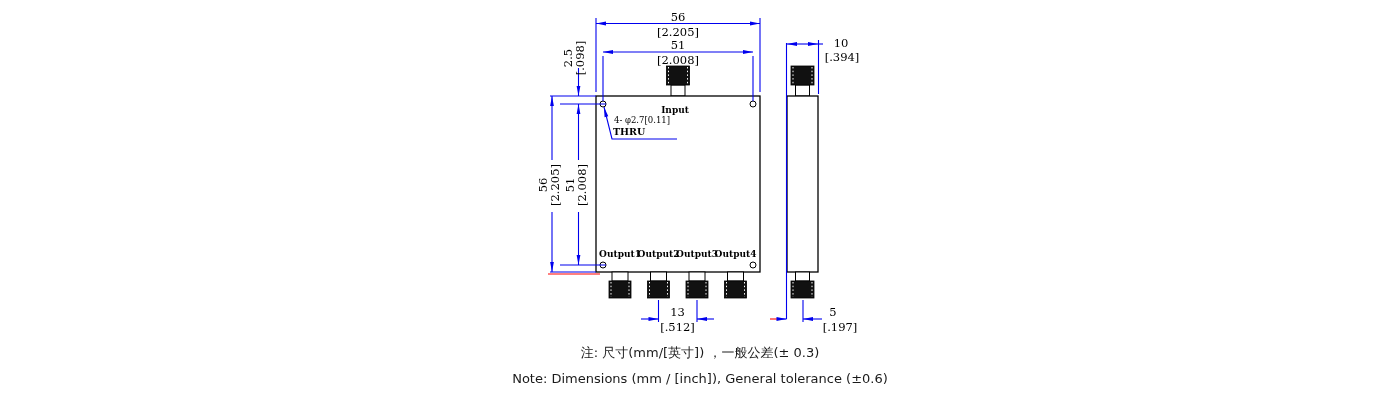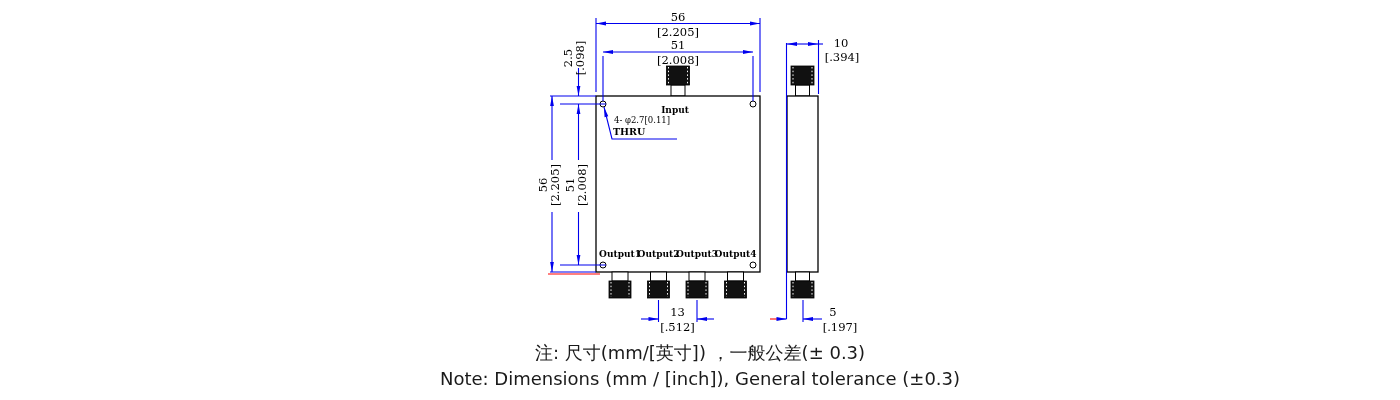--- a/index.html
+++ b/index.html
@@ -11,21 +11,21 @@
   .leader-text{fill:#000000;font-family:"DejaVu Serif",serif;font-size:8.5px;text-anchor:start;}
   .leader-text2{fill:#000000;font-family:"DejaVu Serif",serif;font-size:9.5px;font-weight:600;text-anchor:start;}
   .outline{fill:#ffffff;stroke:#000000;stroke-width:1.3;}
   .thin{fill:#ffffff;stroke:#000000;stroke-width:1;}
   .conn{fill:#111111;stroke:#000000;stroke-width:0.8;}
   .serr{stroke:#ffffff;stroke-width:1;stroke-dasharray:1.5 2.2;fill:none;}
   .dim{stroke:#0000EE;stroke-width:1.1;fill:none;}
   .red{stroke:#FF0000;stroke-width:1.1;fill:none;}
   #note{position:absolute;left:0;top:340px;width:1400px;text-align:center;
         font-family:"DejaVu Sans","Liberation Sans",sans-serif;color:#1a1a1a;
-        font-size:18px;line-height:25.5px;}
+        font-size:13px;line-height:25.5px;}
 </style>
 </head>
 <body>
 
 <div id="stage">
   <svg id="cad" width="1400" height="340" viewBox="0 0 1400 340">
     <defs>
       <marker id="ar" markerUnits="userSpaceOnUse" markerWidth="12" markerHeight="9" refX="11" refY="4.5" orient="auto-start-reverse">
         <path d="M11,4.5 L1,2.6 L1,6.4 Z" fill="#0000EE"></path>
       </marker>
@@ -168,15 +168,15 @@
 
     <g>
       <path class="dim" d="M604,107 L612,139 L677,139" marker-start="url(#ar)"></path>
       <text class="leader-text" x="614" y="123">4- φ2.7[0.11]</text>
       <text class="leader-text2" x="613" y="135">THRU</text>
     </g>
   </svg>
 
   <div id="note">
     <div>注: 尺寸(mm/[英寸]) ，一般公差(± 0.3)</div>
-    <div>Note: Dimensions (mm / [inch]), General tolerance (±0.3)</div>
+    <div>Note: Dimensions (mm / [inch]), General tolerance (±0.6)</div>
   </div>
 </div>
 
 </body></html>

